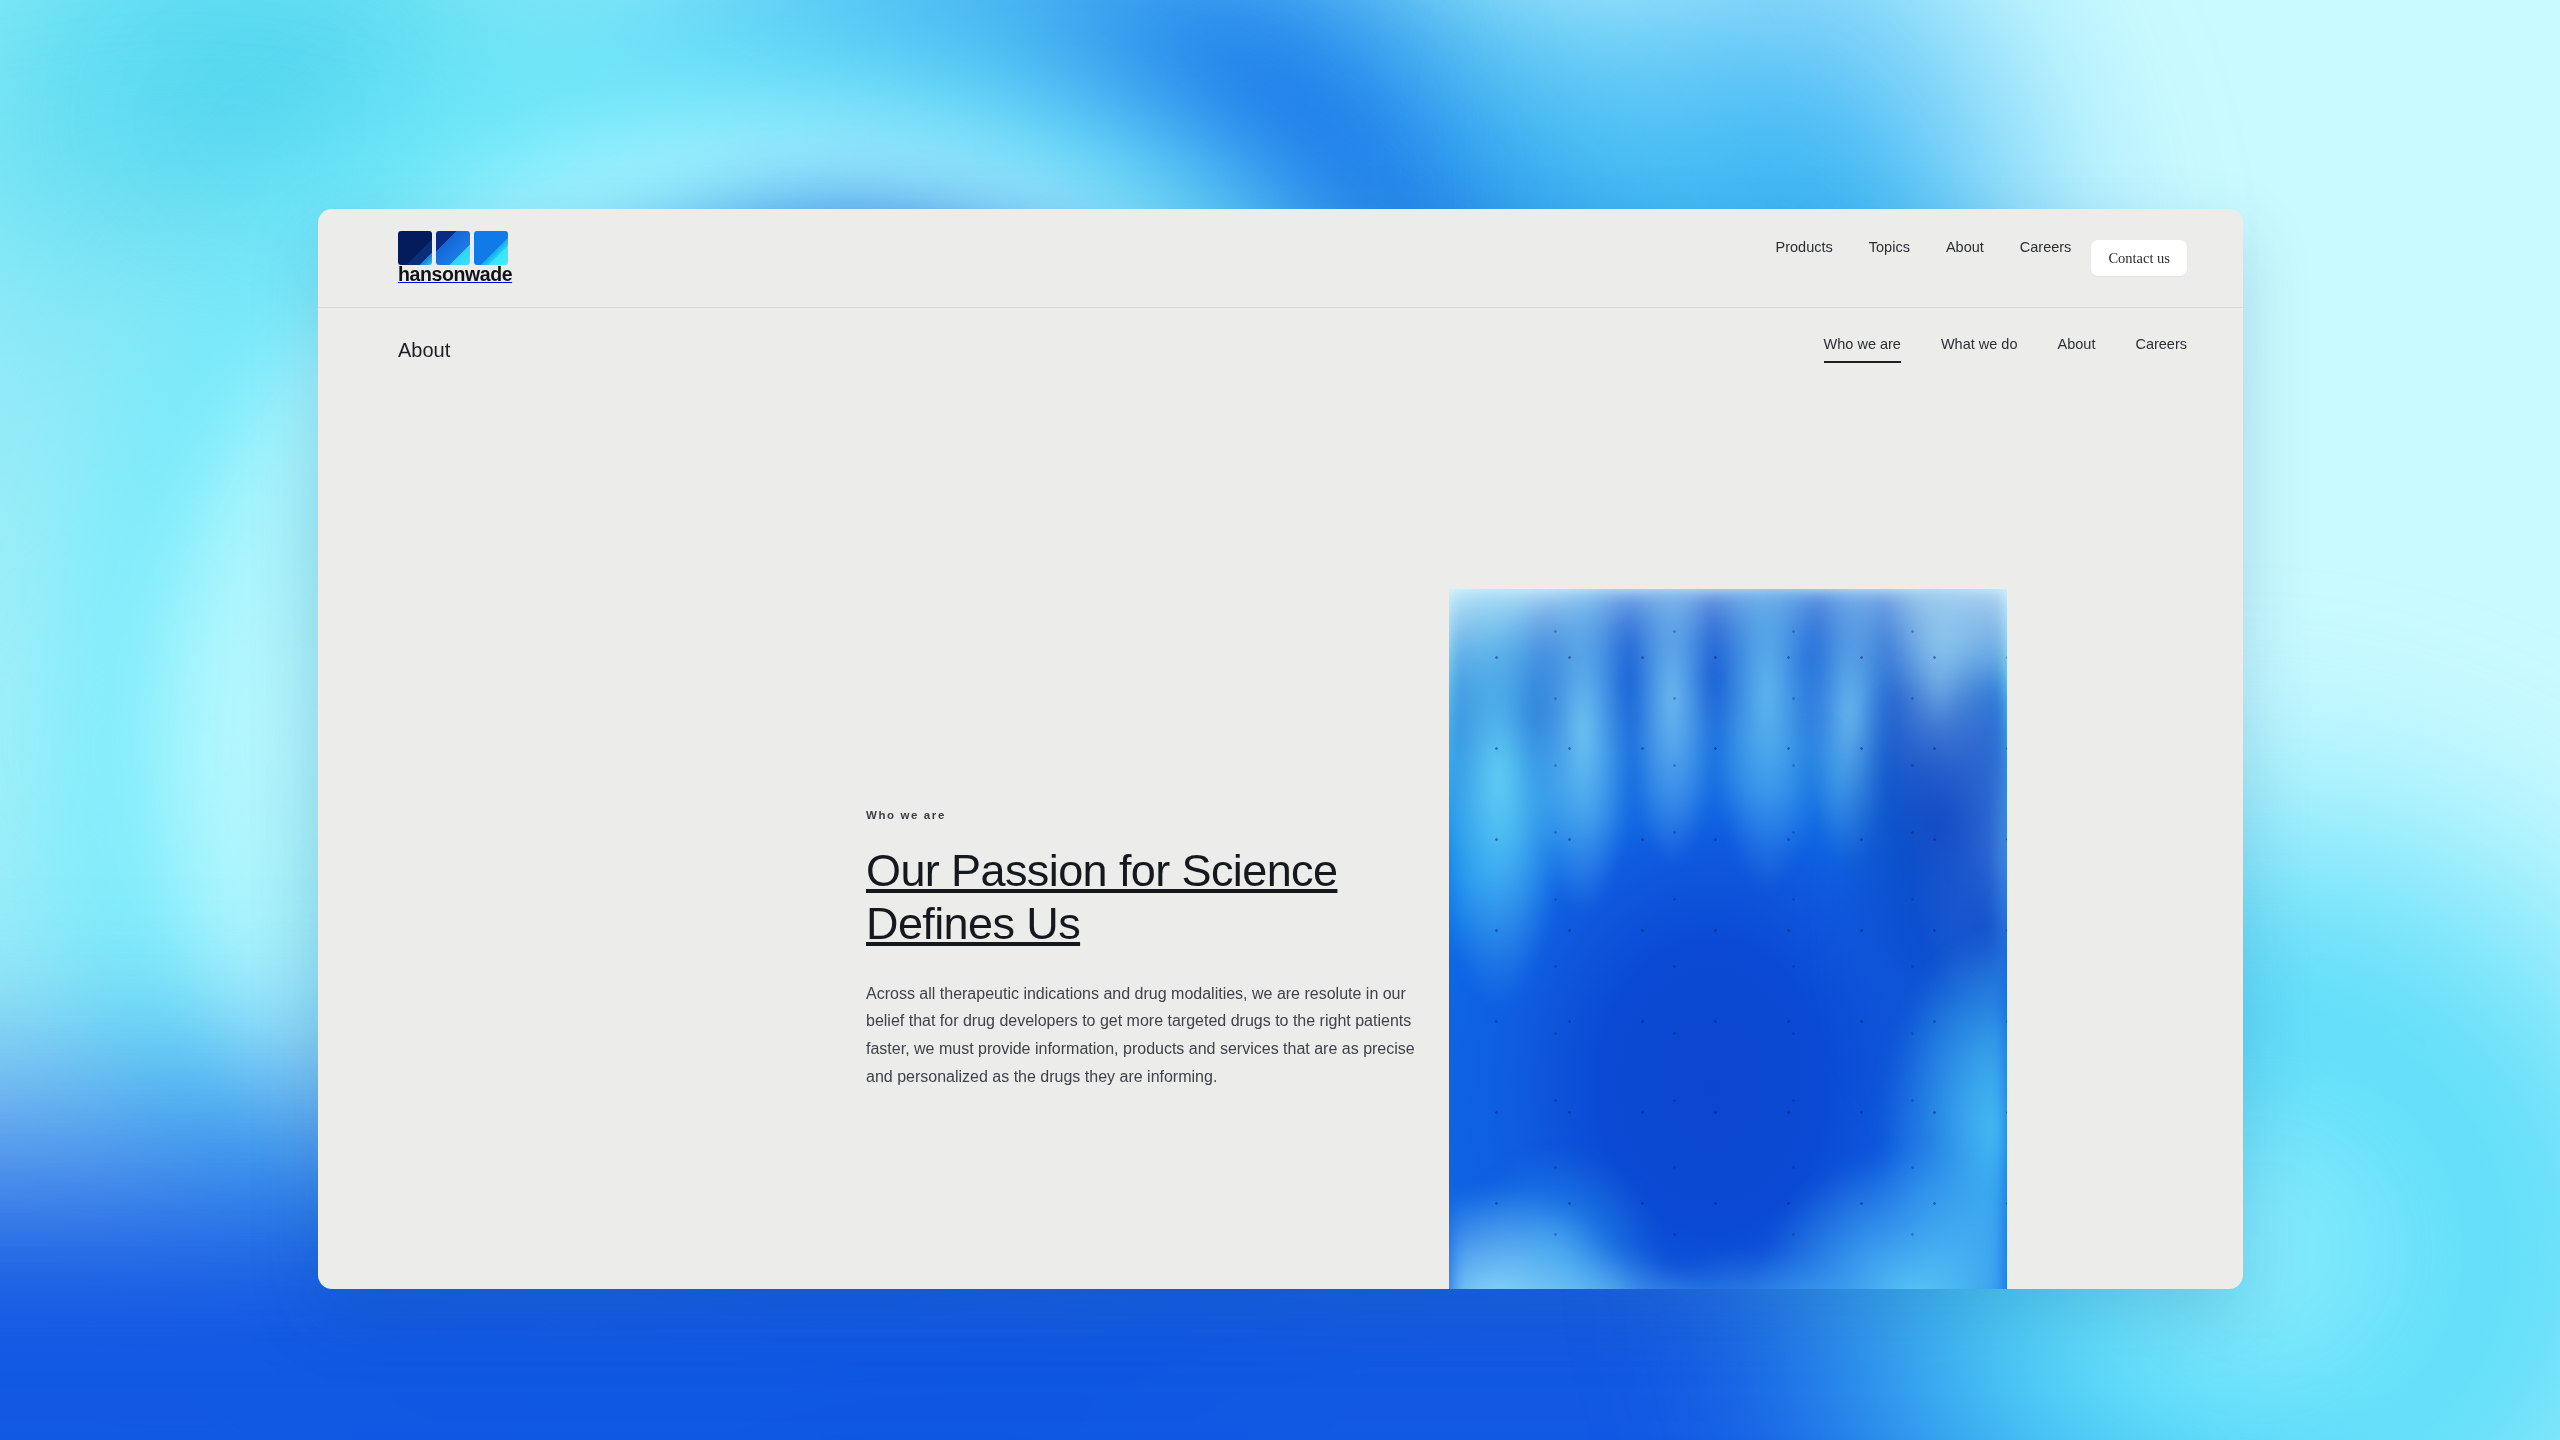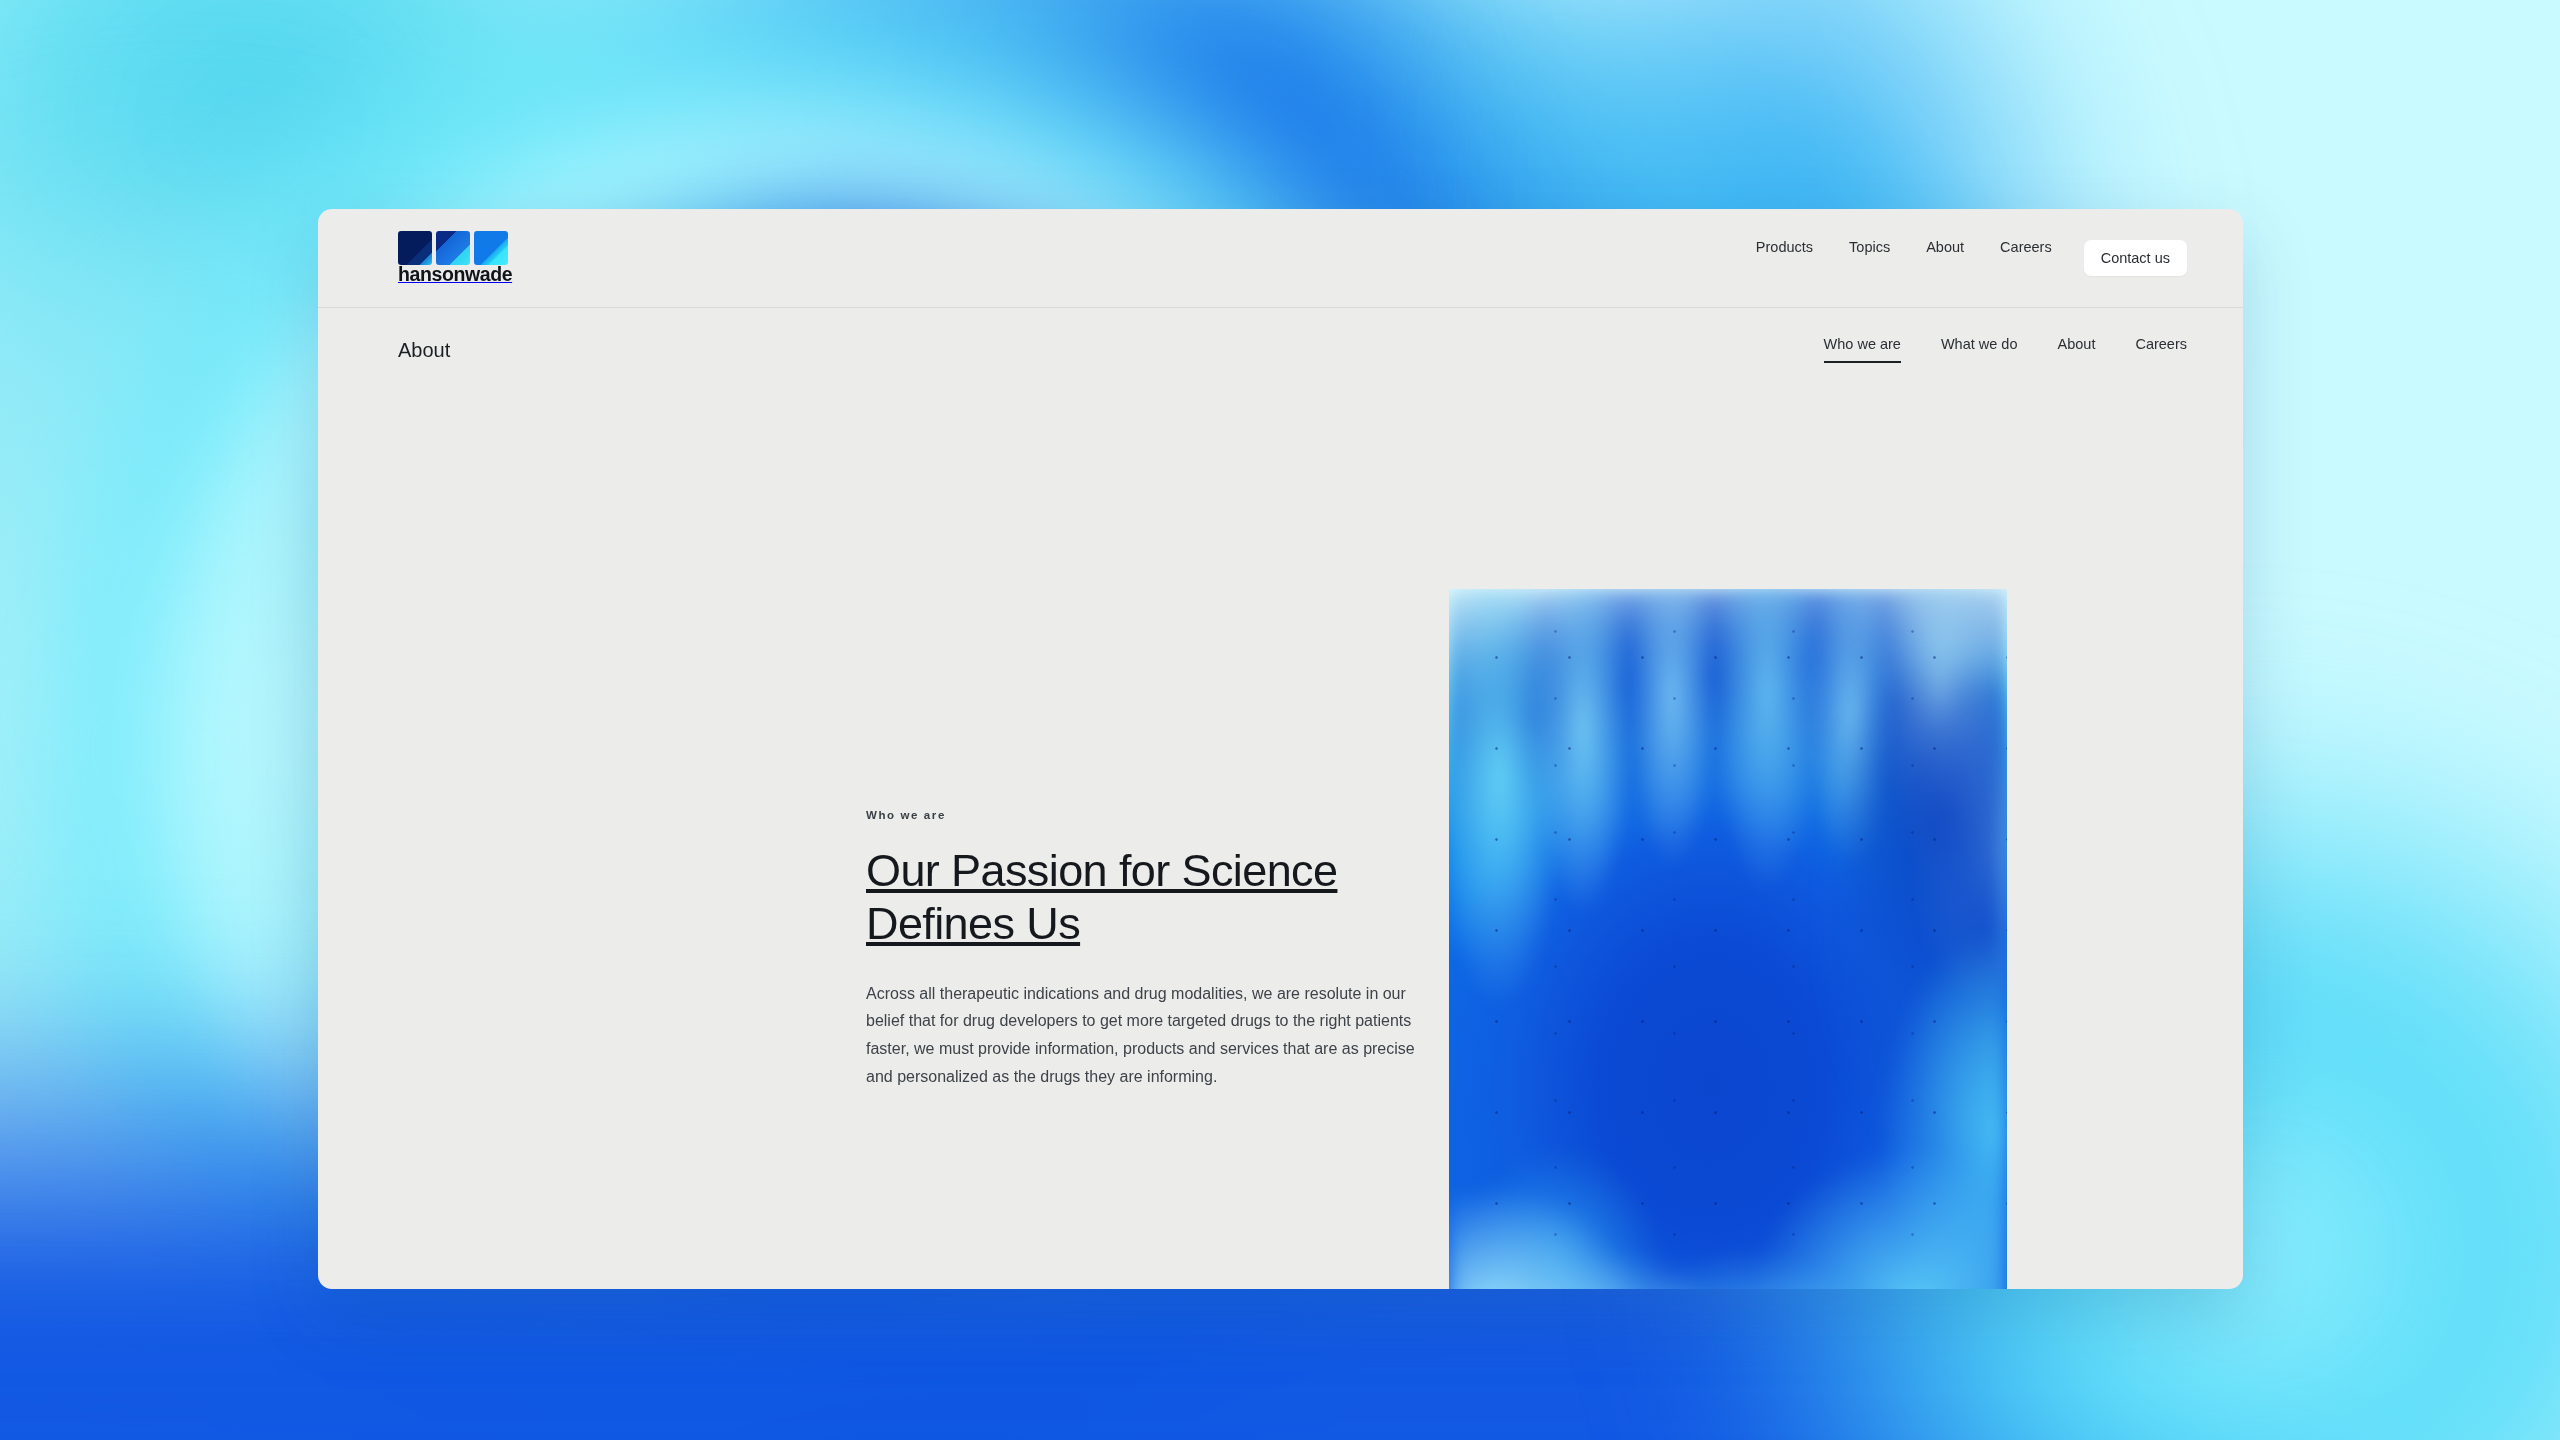--- a/index.html
+++ b/index.html
@@ -168,29 +168,30 @@
   }
   .main-nav a {
     font-size: 14.5px;
     color: #2b2f33;
     text-decoration: none;
     padding: 0 18px;
     line-height: 1;
     white-space: nowrap;
   }
   .nav-cta {
-    margin-left: 14px;
+    margin-left: 2px;
     background: #fff;
     border-radius: 7px;
     padding: 11px 17px !important;
     font-size: 14.5px;
     color: #2b2f33;
     text-decoration: none;
     white-space: nowrap;
     box-shadow: 0 1px 2px rgba(0,0,0,.04);
+    font-family: Liberation Serif, serif;
   }
 
   
   .sub-nav {
     height: 84px;
     padding: 0 56px 0 80px;
     display: flex;
     align-items: center;
     justify-content: space-between;
   }

